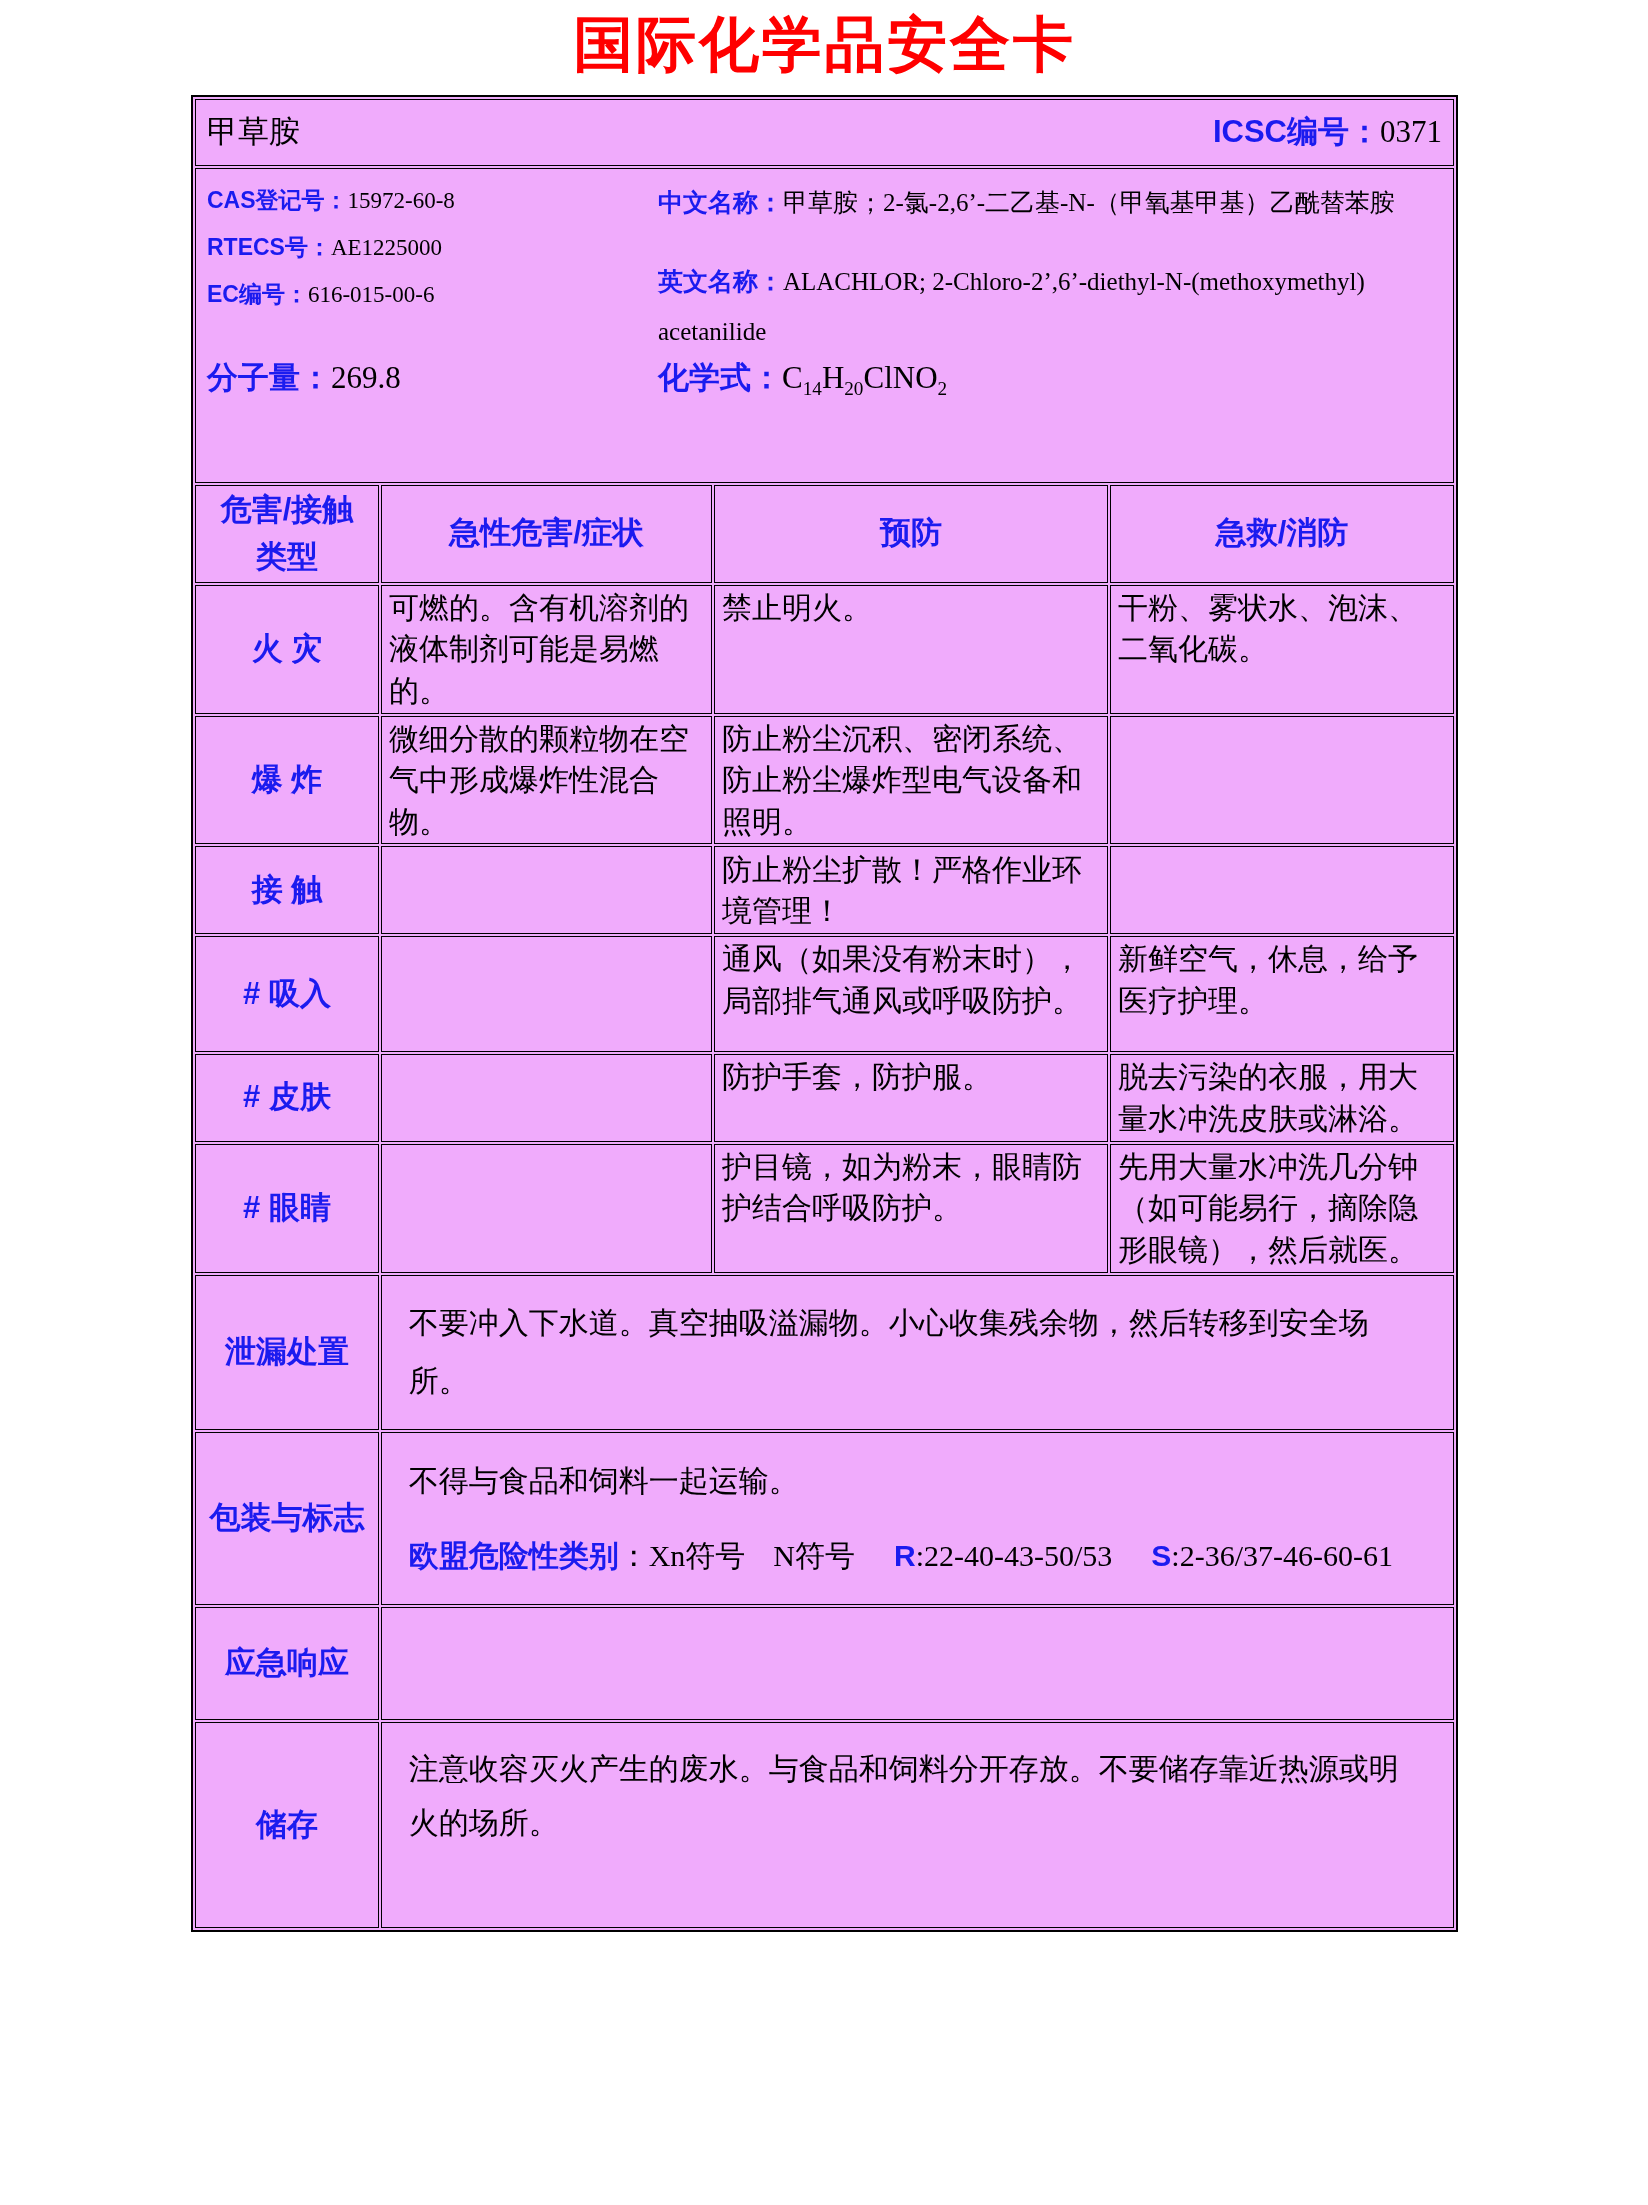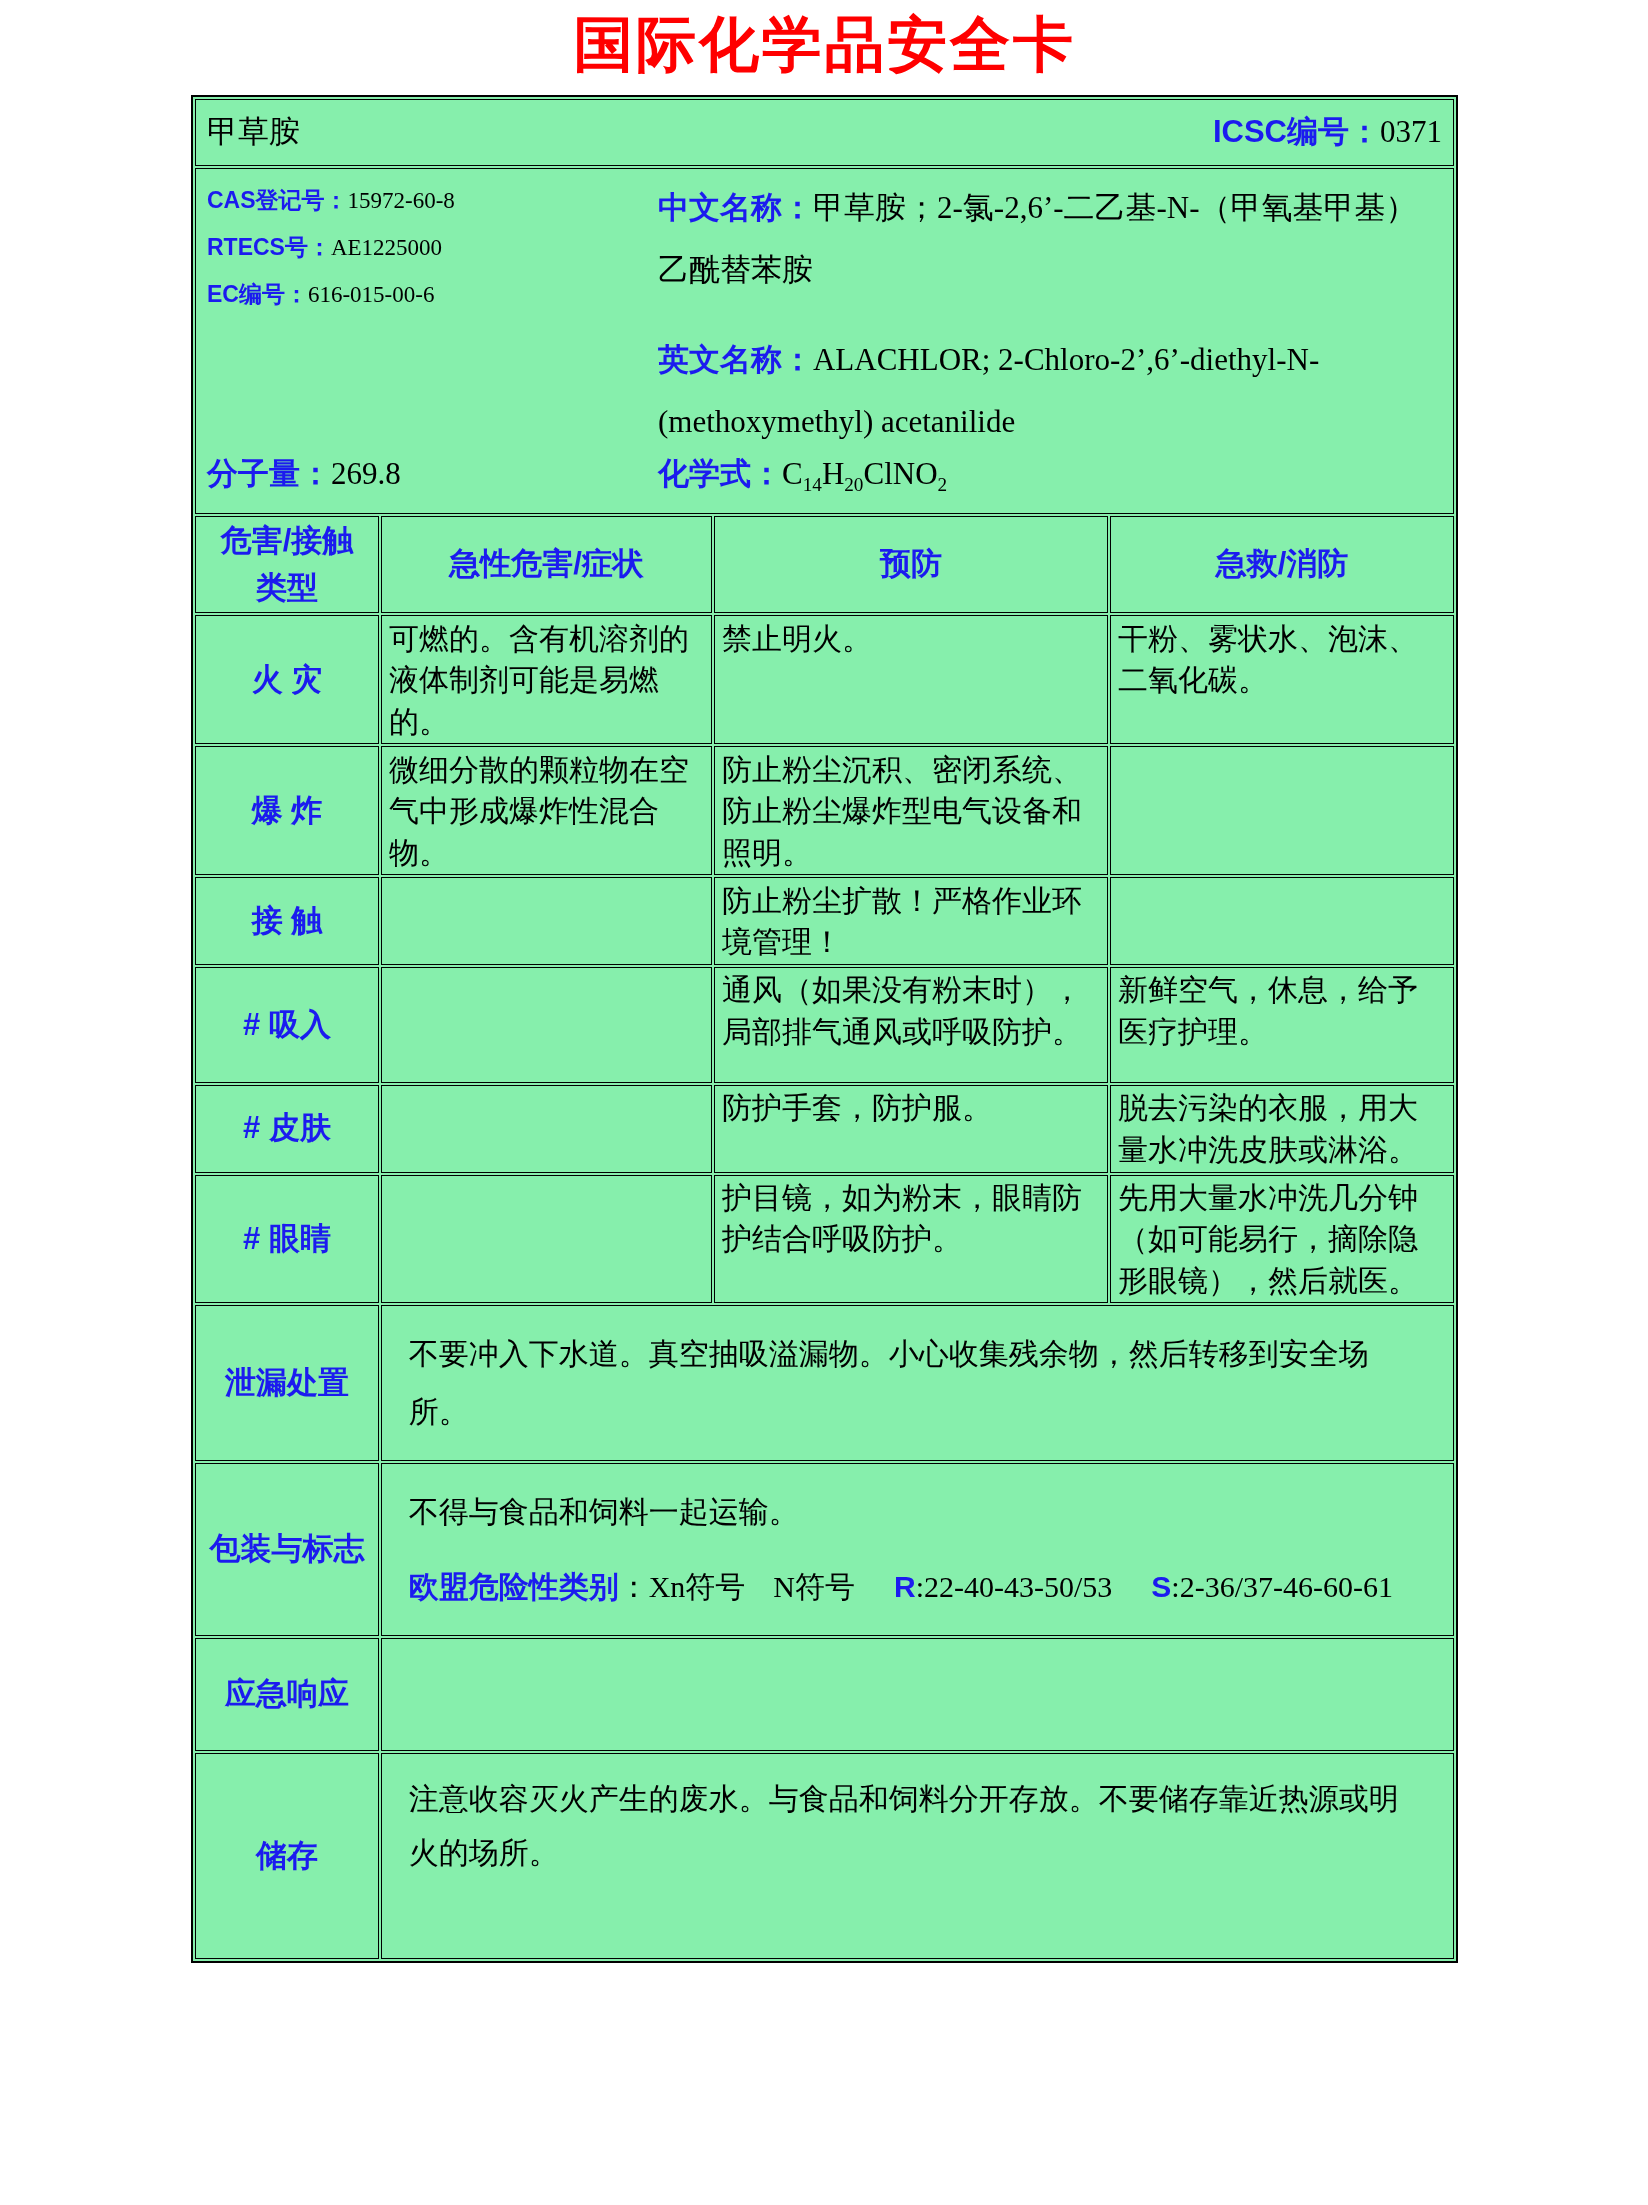--- a/index.html
+++ b/index.html
@@ -25,21 +25,21 @@
     letter-spacing:2.8px;
     line-height:1.0;
   }
   table.card{
     margin:19.5px auto 0 auto;
     width:1257px;
     table-layout:fixed;
     border-collapse:separate;
     border-spacing:2.1px;
     border:2.8px solid #000;
-    background:#86efac;
+    background:#f0abfc;
   }
   td{
     border:1.4px solid #000;
     padding:1.4px 7px;
     font-size:30px;
     line-height:1.38;
     vertical-align:top;
     overflow:hidden;
   }
   
@@ -85,21 +85,21 @@
   .top-flex{display:flex;justify-content:space-between;align-items:baseline;}
   .top-flex .substance{font-size:31px;}
   .top-flex .icsc{font-size:31px;}
   .top-flex .icsc .val{color:var(--ink);font-weight:normal;font-family:"Liberation Serif","DejaVu Serif",serif;}
 
   
   td.id-cell{padding:8.4px 11px 11px 11px;}
   .id-wrap{display:flex;flex-direction:column;justify-content:space-between;height:100%;}
   .id-top{display:flex;}
   .id-left{width:451px;flex:none;font-size:23px;line-height:2.0;}
-  .id-right{flex:1;font-size:31px;}
+  .id-right{flex:1;font-size:25px;}
   .id-right p{margin:0;line-height:2.0;}
   .id-right p.en{margin-top:28px;}
   .id-bottom{display:flex;font-size:31px;padding-bottom:2.8px;}
   .id-bottom .mw{width:451px;flex:none;}
   sub{font-size:0.62em;}
 
   
   td.section-cell{padding:1.4px 9.7px;}
   td.section-cell p{margin:17px;line-height:1.95;}
   .gap-m{display:inline-block;margin-left:39px;}

